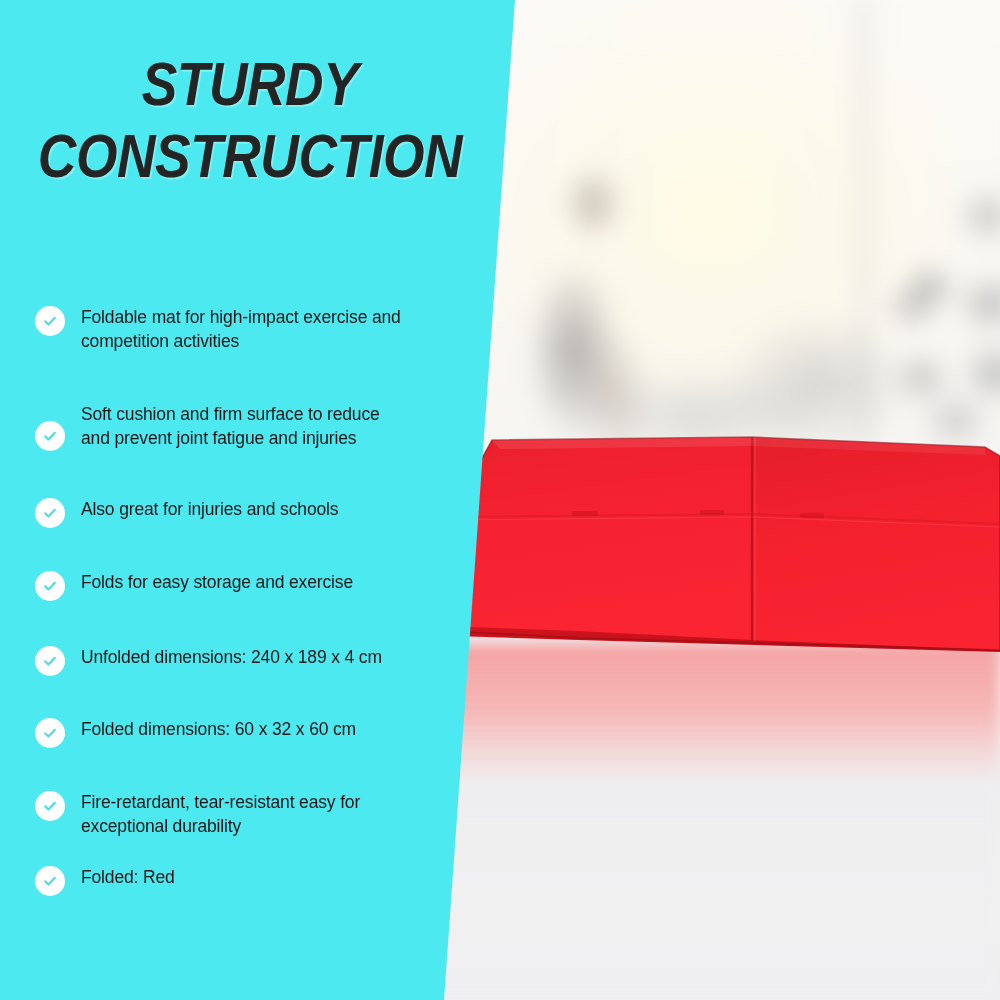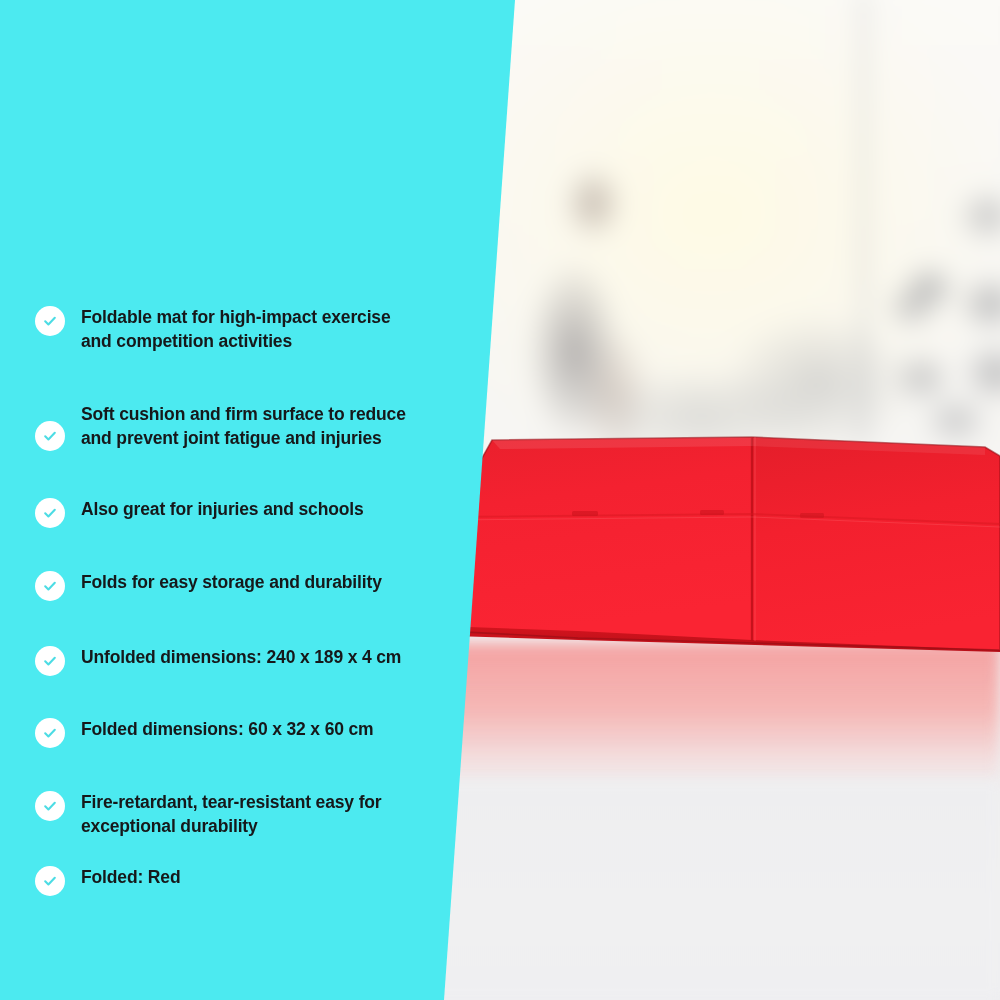--- a/index.html
+++ b/index.html
@@ -129,21 +129,21 @@
     background:#ffffff;
     display:flex; align-items:center; justify-content:center;
     flex:0 0 auto;
   }
   .check svg { display:block; }
   .btext {
     position:absolute;
     left:81px;
     width:330px;
     font-size:17.5px;
-    font-weight:700;
+    font-weight:400;
     line-height:1.36;
     color:#16181a;
     letter-spacing:-0.15px;
   }
 </style>
 </head>
 <body>
 
 <div id="stage">
 
@@ -195,20 +195,24 @@
       <rect x="700" y="510" width="24" height="5" rx="1.5" fill="#C8131C" opacity="0.55"></rect>
       <rect x="800" y="513" width="24" height="5" rx="1.5" fill="#C8131C" opacity="0.50"></rect>
 
       <path d="M 492,440 L 752,437 L 752,446 L 500,449 Z" fill="#ffffff" opacity="0.10"></path>
       <path d="M 752,437 L 985,447 L 985,455 L 752,446 Z" fill="#ffffff" opacity="0.08"></path>
     </svg>
   </div>
 
   <div class="cyan-panel"></div>
 
+  <div class="headline">
+    <span class="line l1">STURDY</span>
+    <span class="line l2">CONSTRUCTION</span>
+  </div>
 
   <div class="bullets">
 
     <div class="bullet" style="top:0px;">
       <span class="check">
         <svg width="16" height="16" viewBox="0 0 16 16">
             <path d="M3.2 8.3 L6.4 11.4 L12.8 4.8" fill="none" stroke="#4CDCE4" stroke-width="2.1" stroke-linecap="round" stroke-linejoin="round"></path>
           </svg>
       </span>
       <span class="btext">Foldable mat for high-impact exercise and competition activities</span>
@@ -231,21 +235,21 @@
       </span>
       <span class="btext">Also great for injuries and schools</span>
     </div>
 
     <div class="bullet" style="top:265px;">
       <span class="check">
         <svg width="16" height="16" viewBox="0 0 16 16">
             <path d="M3.2 8.3 L6.4 11.4 L12.8 4.8" fill="none" stroke="#4CDCE4" stroke-width="2.1" stroke-linecap="round" stroke-linejoin="round"></path>
           </svg>
       </span>
-      <span class="btext">Folds for easy storage and durability</span>
+      <span class="btext">Folds for easy storage and exercise</span>
     </div>
 
     <div class="bullet" style="top:340px;">
       <span class="check">
         <svg width="16" height="16" viewBox="0 0 16 16">
             <path d="M3.2 8.3 L6.4 11.4 L12.8 4.8" fill="none" stroke="#4CDCE4" stroke-width="2.1" stroke-linecap="round" stroke-linejoin="round"></path>
           </svg>
       </span>
       <span class="btext">Unfolded dimensions: 240 x 189 x 4 cm</span>
     </div>

